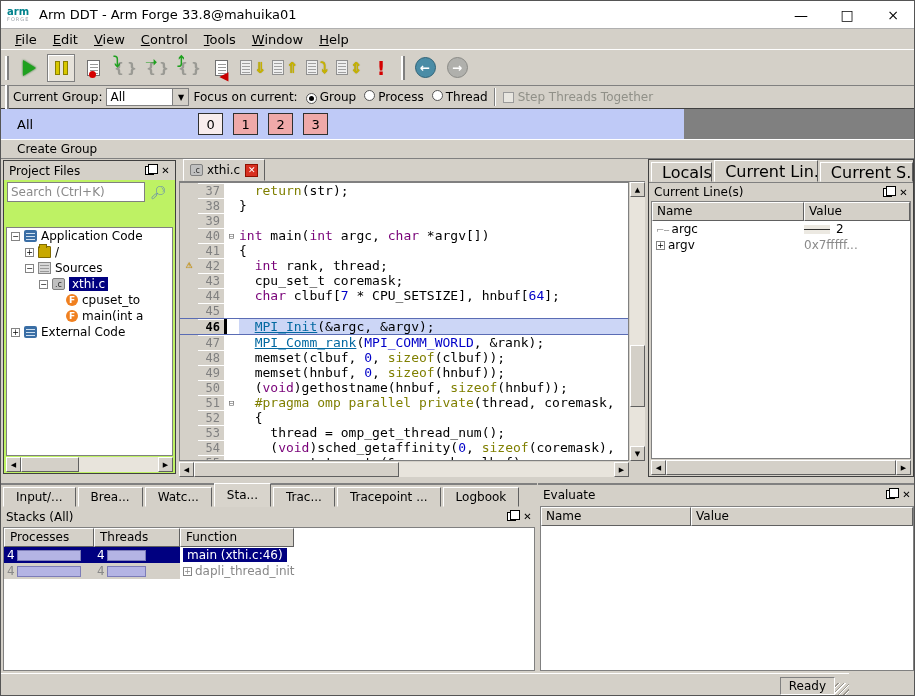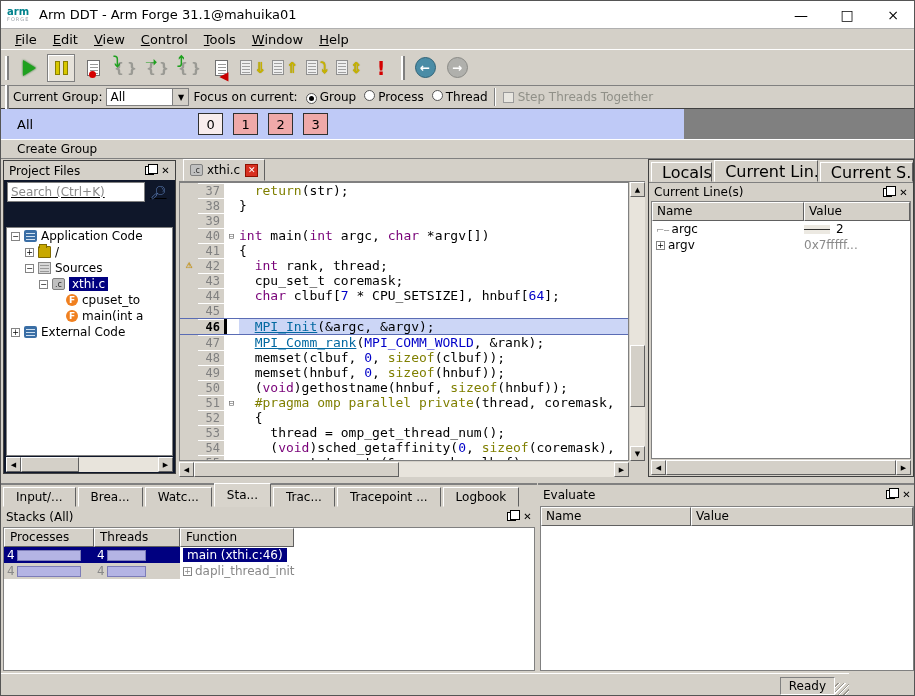--- a/index.html
+++ b/index.html
@@ -92,23 +92,23 @@
                         border:1px solid #000; background:#fff; }
 
   
   .hscroll { position:absolute; height:15px; background:#e8e4dc; display:flex; align-items:stretch; }
   .vscroll { position:absolute; width:15px; background:#e8e4dc; display:flex; flex-direction:column; }
   .sbtn { width:15px; height:15px; background:#d4d0c8; border:1px solid; border-color:#fff #606060 #606060 #fff;
           font-size:7px; display:flex; align-items:center; justify-content:center; flex:0 0 auto; }
   .sthumb { background:#d4d0c8; border:1px solid; border-color:#fff #606060 #606060 #fff; }
 
   
-  .projpanel { position:absolute; left:2px; top:159px; width:173px; height:314px; background:#0f172a;
+  .projpanel { position:absolute; left:2px; top:159px; width:173px; height:314px; background:#bef264;
                border:1px solid #404040; }
-  .searchrow { display:flex; align-items:center; padding:2px 3px;text-decoration:underline; }
+  .searchrow { display:flex; align-items:center; padding:2px 3px; }
   .searchbox { width:138px; height:20px; background:#fff; border:1px solid #808080; color:#8a8a8a;
                font-size:12px; padding:2px 3px; overflow:hidden; white-space:nowrap; }
   .mag { margin-left:5px; font-size:13px; color:#5c7fb8; transform:scaleX(-1); }
   .treearea { position:absolute; left:2px; top:66px; right:2px; bottom:17px; background:#fff;
               border:1px solid #808080; overflow:hidden; }
   .trow { height:16px; display:flex; align-items:center; white-space:nowrap; font-size:12px; }
   .texp { width:9px; height:9px; border:1px solid #848484; background:#fff; font-size:8px; line-height:7px;
           text-align:center; margin-right:4px; flex:0 0 auto; }
   .ticon { width:13px; height:12px; margin-right:4px; flex:0 0 auto; position:relative; }
   .ic-db { background:#3a6ea5; border-radius:2px; }
@@ -208,21 +208,21 @@
 </head>
 <body>
 
 <div id="stage">
 
   <div class="titlebar">
     <div class="applogo">
       <span class="l1">arm</span>
       <span class="l2">FORGE</span>
     </div>
-    <span class="wtitle">Arm DDT - Arm Forge 31.1@mahuika01</span>
+    <span class="wtitle">Arm DDT - Arm Forge 33.8@mahuika01</span>
     <div class="wcontrols">
       <span class="wbtn">—</span>
       <span class="wbtn">□</span>
       <span class="wbtn">×</span>
     </div>
   </div>
 
   <div class="menubar">
       <span class="menu-item"><u>F</u>ile</span>
       <span class="menu-item"><u>E</u>dit</span>

